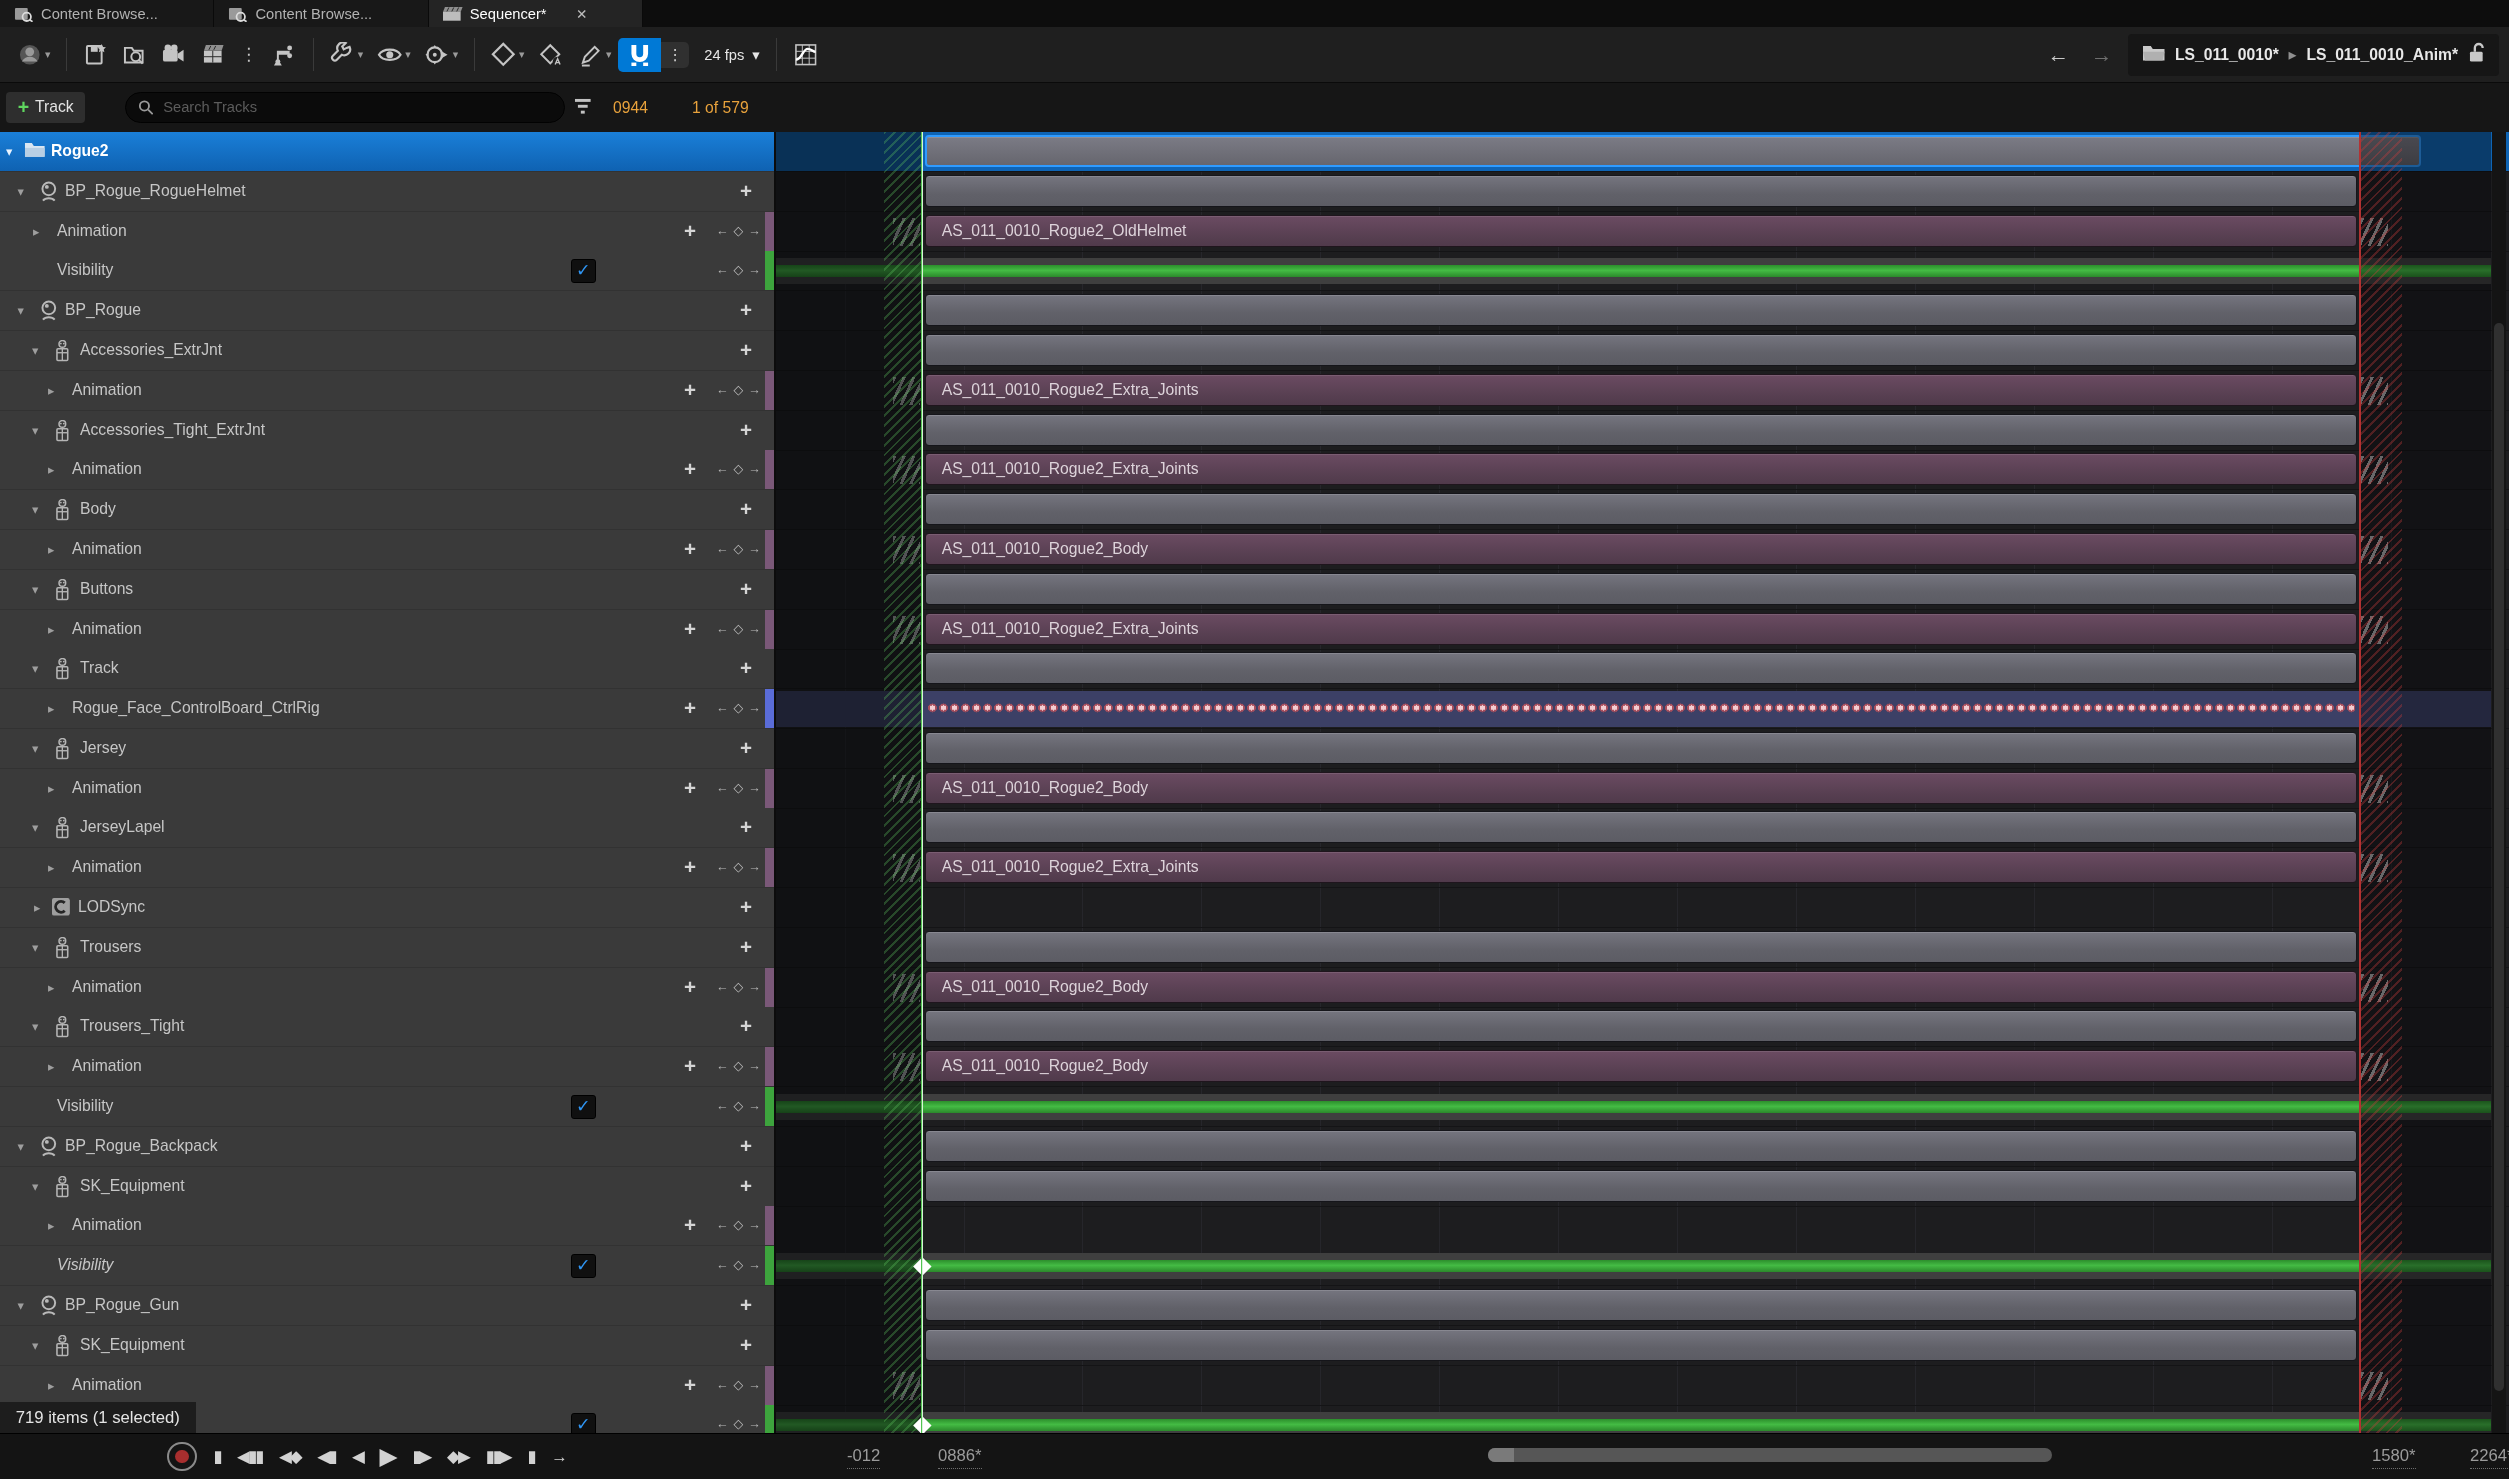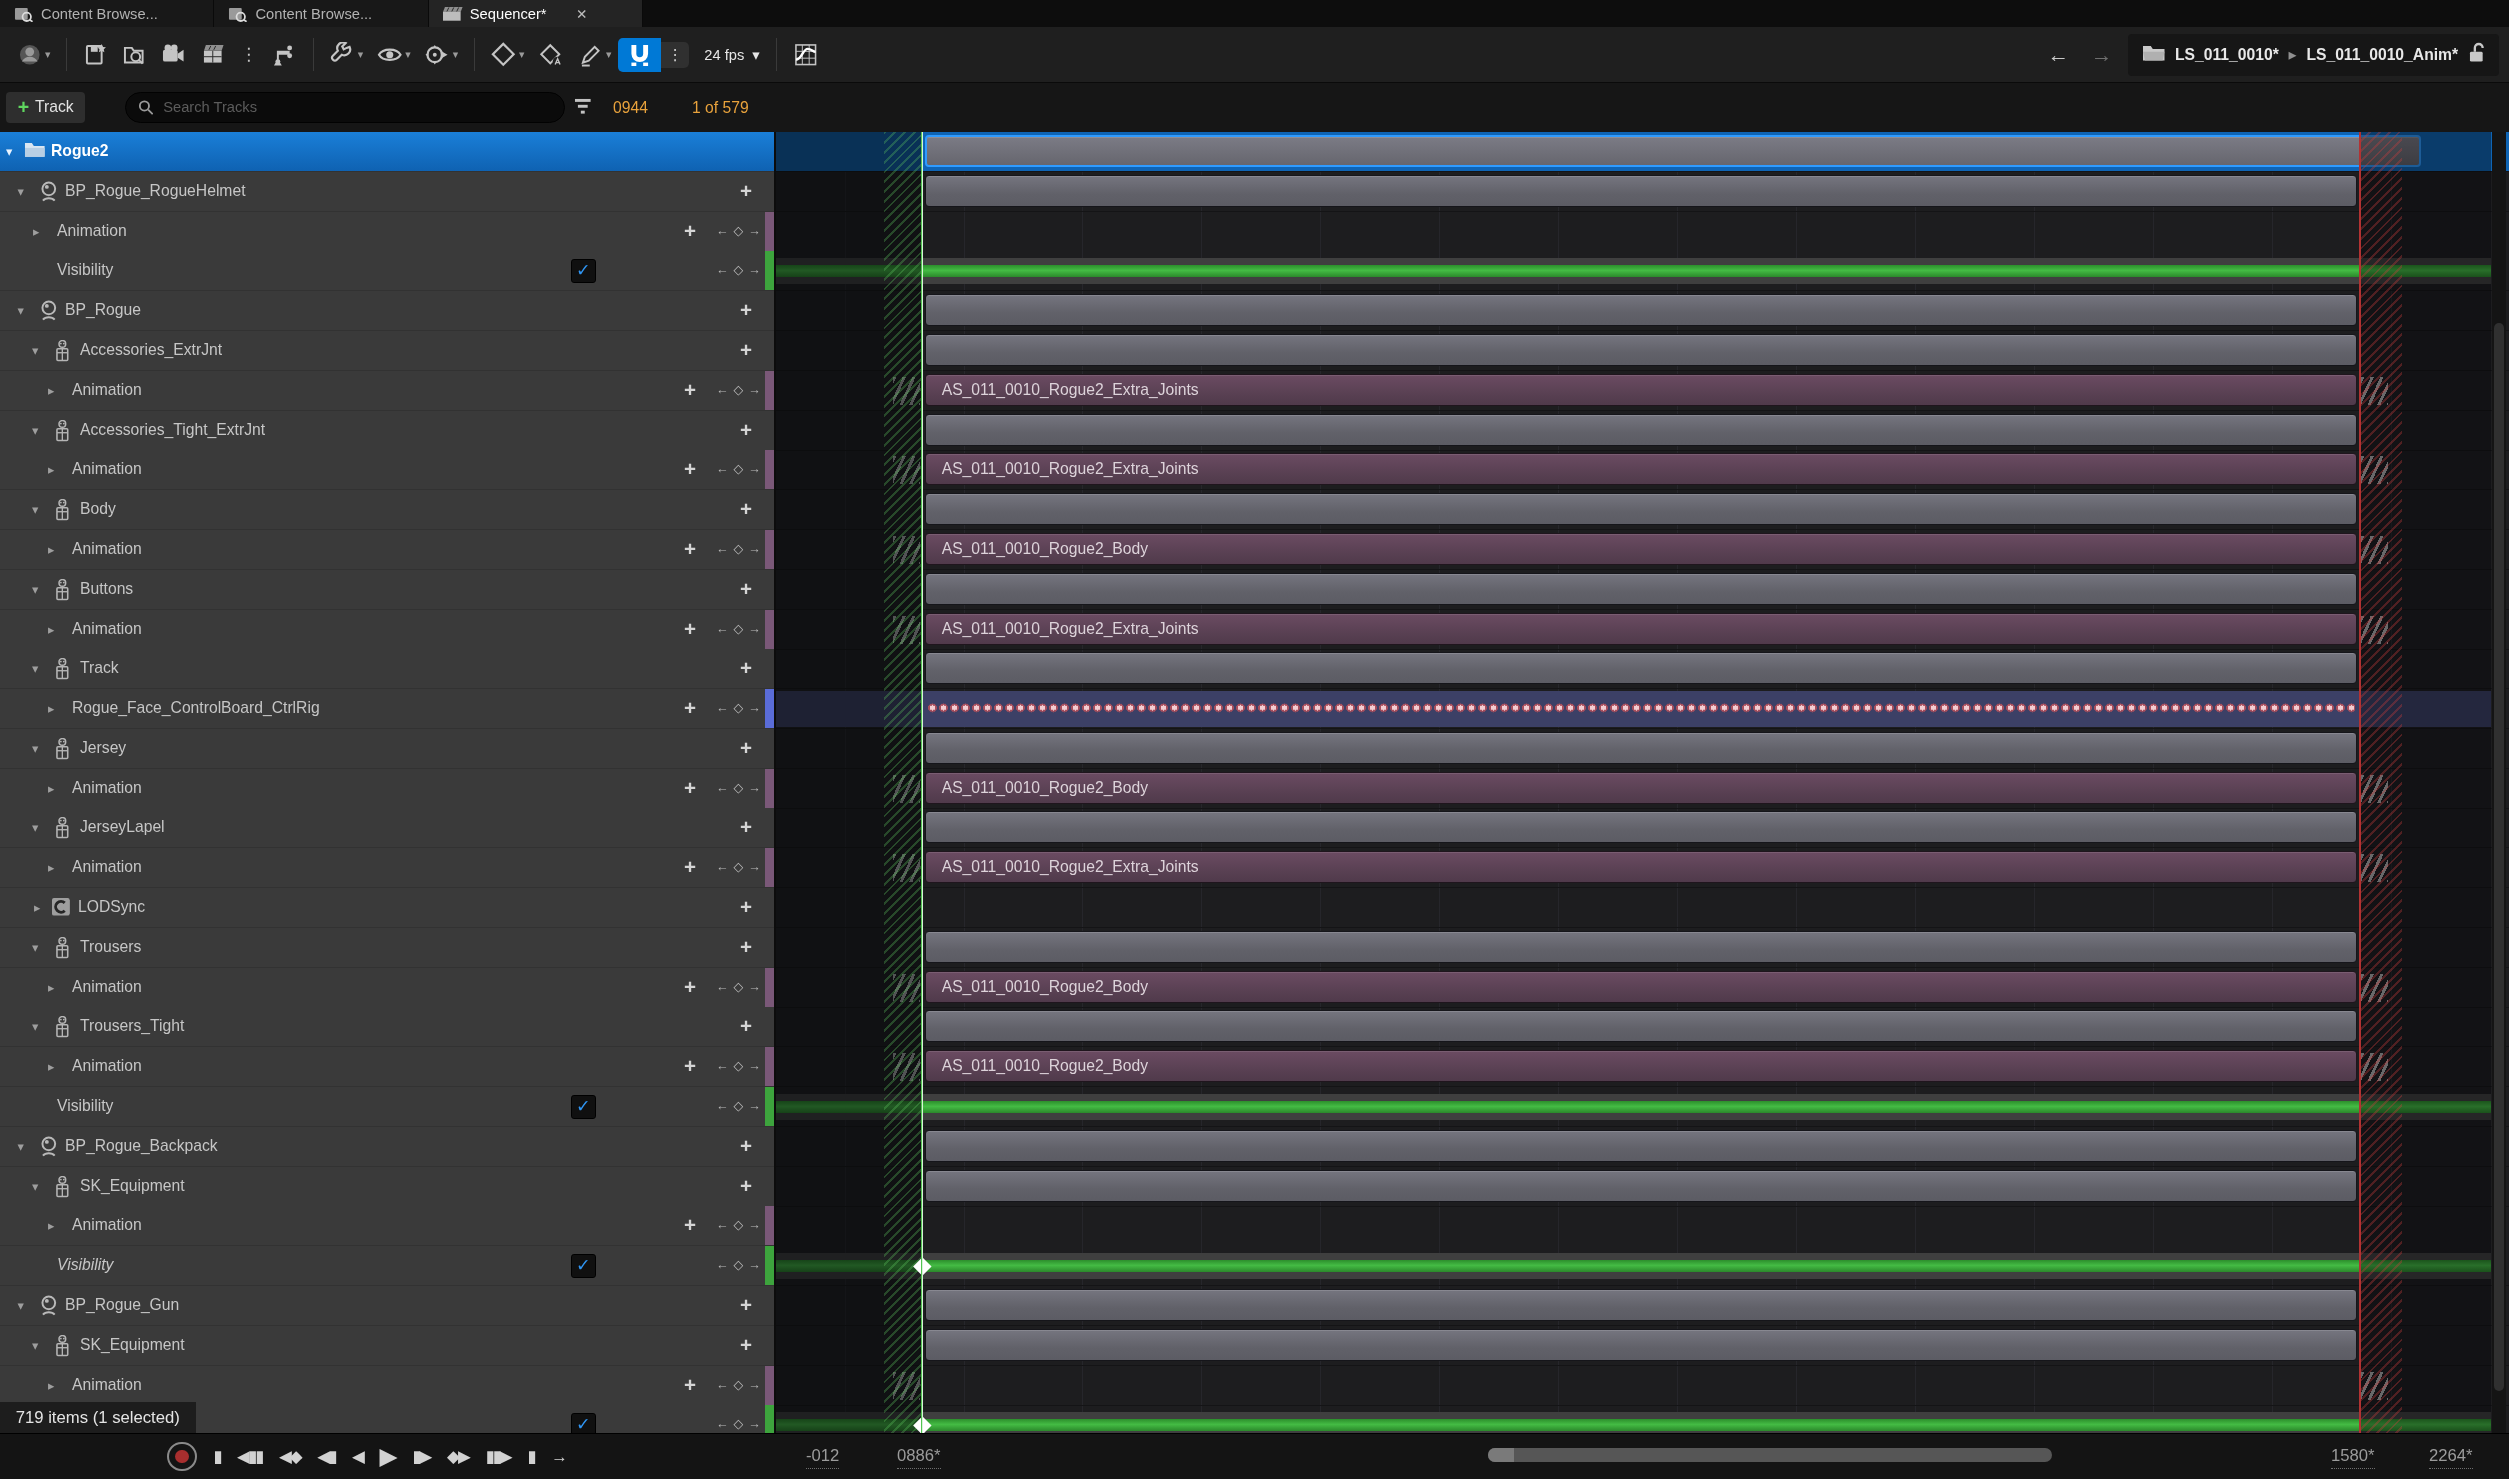--- a/index.html
+++ b/index.html
@@ -107,21 +107,21 @@
   #vscroll{left:2492px;top:132px;width:13.7px;height:1301px;background:#141414;z-index:20;}
   #vthumb{position:absolute;left:2px;top:191px;width:9.8px;height:1068px;background:#303030;border-radius:4.9px;}
 
   
   #bottombar{left:0;top:1433px;width:2509px;height:46px;background:#141414;border-top:1px solid #000;}
   #transport{position:absolute;left:167px;top:5.9px;display:flex;align-items:center;gap:16.7px;}
   .tpbtn{color:#d2d2d2;font-size:16.7px;letter-spacing:-2px;line-height:33px;}
   .tpbtn.big{font-size:23.5px;}
   #recbtn{width:25.5px;height:25.5px;border-radius:50%;border:2px solid #8a8a8a;display:flex;align-items:center;justify-content:center;}
   #recbtn .dot{width:13.7px;height:13.7px;border-radius:50%;background:#a82e2e;}
-  .numfield{position:absolute;top:11.8px;font-size:16.7px;color:#9b9b9b;border-bottom:1px dotted #6e6e6e;padding-bottom:2px;}
+  .numfield{position:absolute;top:11.8px;font-size:16.7px;color:#9b9b9b;border-bottom:1px dotted #6e6e6e;padding-bottom:2px;margin-left:41px;}
   #hscroll{position:absolute;left:1488px;top:13.7px;width:564px;height:14.7px;background:#565656;border-radius:6.9px;}
   #hscroll .cap{position:absolute;left:0;top:0;width:25.5px;height:14.7px;background:#7a7a7a;border-radius:6.9px 0 0 6.9px;}
 </style>
 </head>
 <body>
 
 <div id="tabbar" class="abs">
     <div class="tab">
       <span class="ticon"><svg width="19.6" height="15.7" viewBox="0 0 20 16">
           <path d="M1 3 h6 l2 2 h8? " fill="none"></path>
@@ -784,20 +784,25 @@
     <div class="grid" style="left:1258px"></div>
     <div class="grid" style="left:1377px"></div>
     <div class="grid" style="left:1496px"></div>
     <div class="grid" style="left:1615px"></div>
     <div class="rrow selrow" style="top:0px;height:40px">
       <div class="bar outlined" style="left:149px;width:1496px"></div>
     </div>
     <div class="rrow" style="top:40px;height:40px">
       <div class="bar" style="left:149px;width:1432px"></div>
     </div>
+    <div class="rrow" style="top:80px;height:40px">
+      <div class="chevm" style="left:117px"></div>
+      <div class="clip" style="left:149px;width:1432px">AS_011_0010_Rogue2_OldHelmet</div>
+      <div class="chevm" style="left:1585px"></div>
+    </div>
     <div class="rrow" style="top:119px;height:40px">
       <div class="greenband">
         <div class="greencore"></div>
       </div>
     </div>
     <div class="rrow" style="top:159px;height:40px">
       <div class="bar" style="left:149px;width:1432px"></div>
     </div>
     <div class="rrow" style="top:199px;height:40px">
       <div class="bar" style="left:149px;width:1432px"></div>

